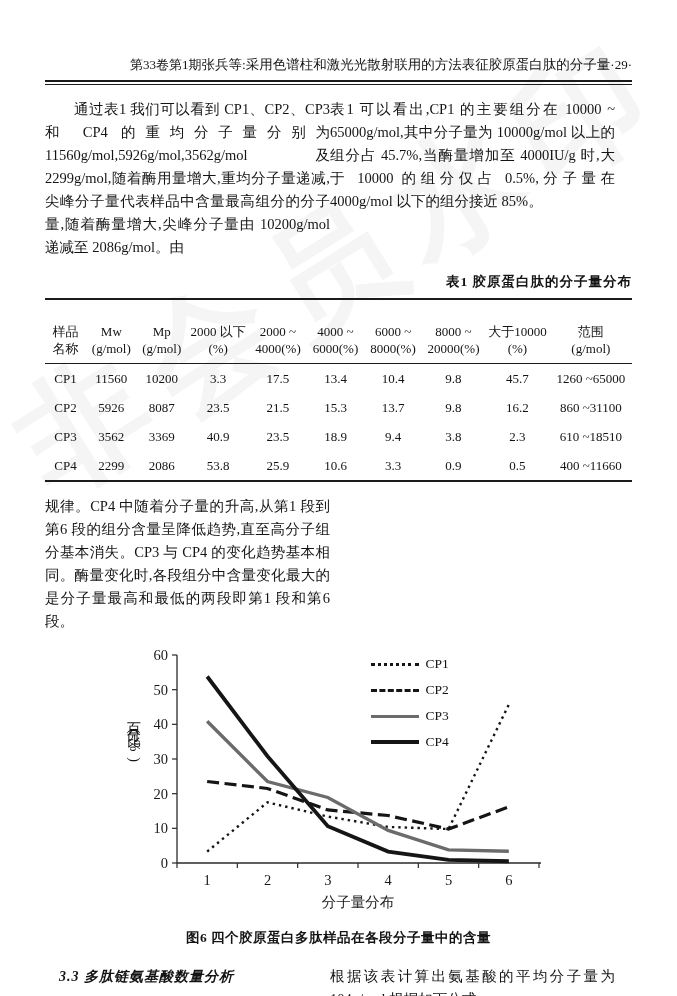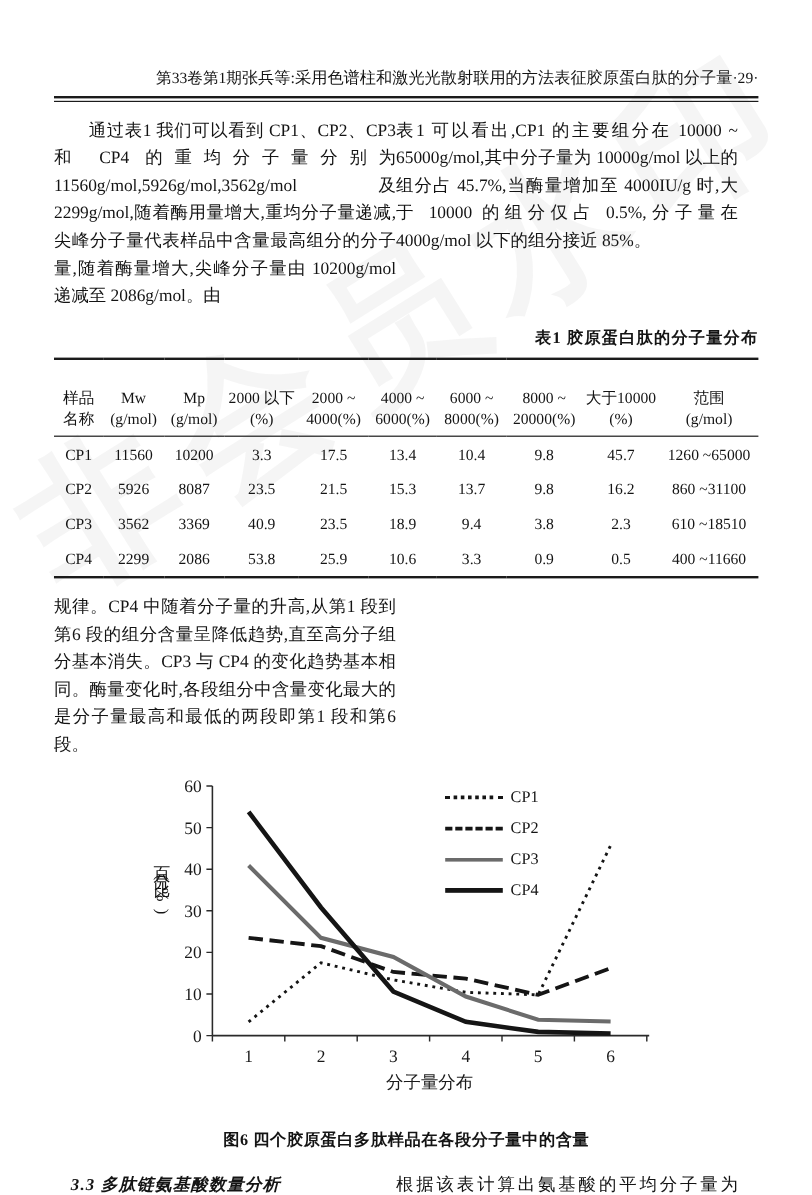--- a/index.html
+++ b/index.html
@@ -67,21 +67,21 @@
   }
   .legend-item{display:flex;align-items:center;height:26px;}
   .legend-line{width:48px;display:inline-block;margin-right:7px;}
   .legend-line.cp1{border-top:3px dotted #151515;}
   .legend-line.cp2{border-top:3px dashed #151515;}
   .legend-line.cp3{border-top:3px solid #6b6b6b;}
   .legend-line.cp4{border-top:4px solid #151515;}
   .legend-label{font-size:13.5px;}
   
   .fig-caption{
-    text-align:center;font-weight:bold;font-size:13.5px;margin-top:24px;
+    text-align:center;font-weight:bold;font-size:13.5px;margin-top:12px;
     letter-spacing:0.5px;
   }
   .fig-note{
     font-size:13px;line-height:18.5px;text-align:justify;margin-top:5px;
     text-indent:2em;
   }
   
   .sec-heading{
     font-weight:bold;font-style:italic;font-size:14px;margin:0 0 8px 0;
     padding-left:14px;letter-spacing:1px;

